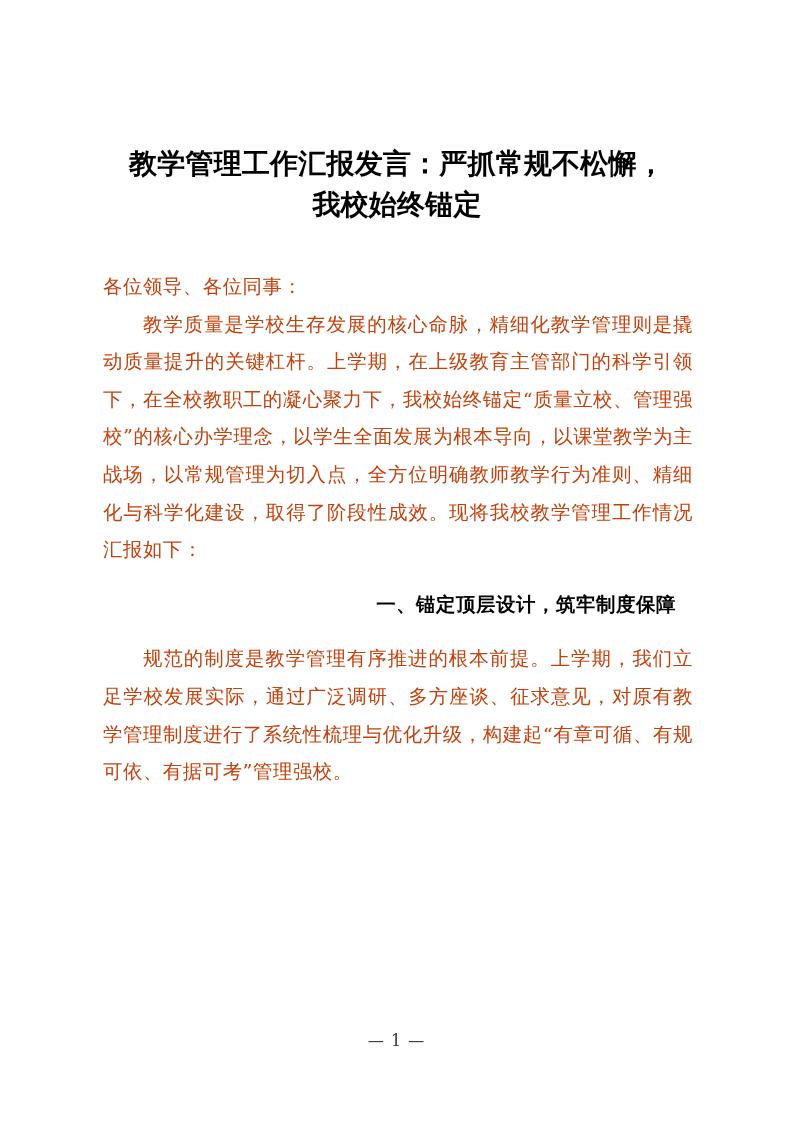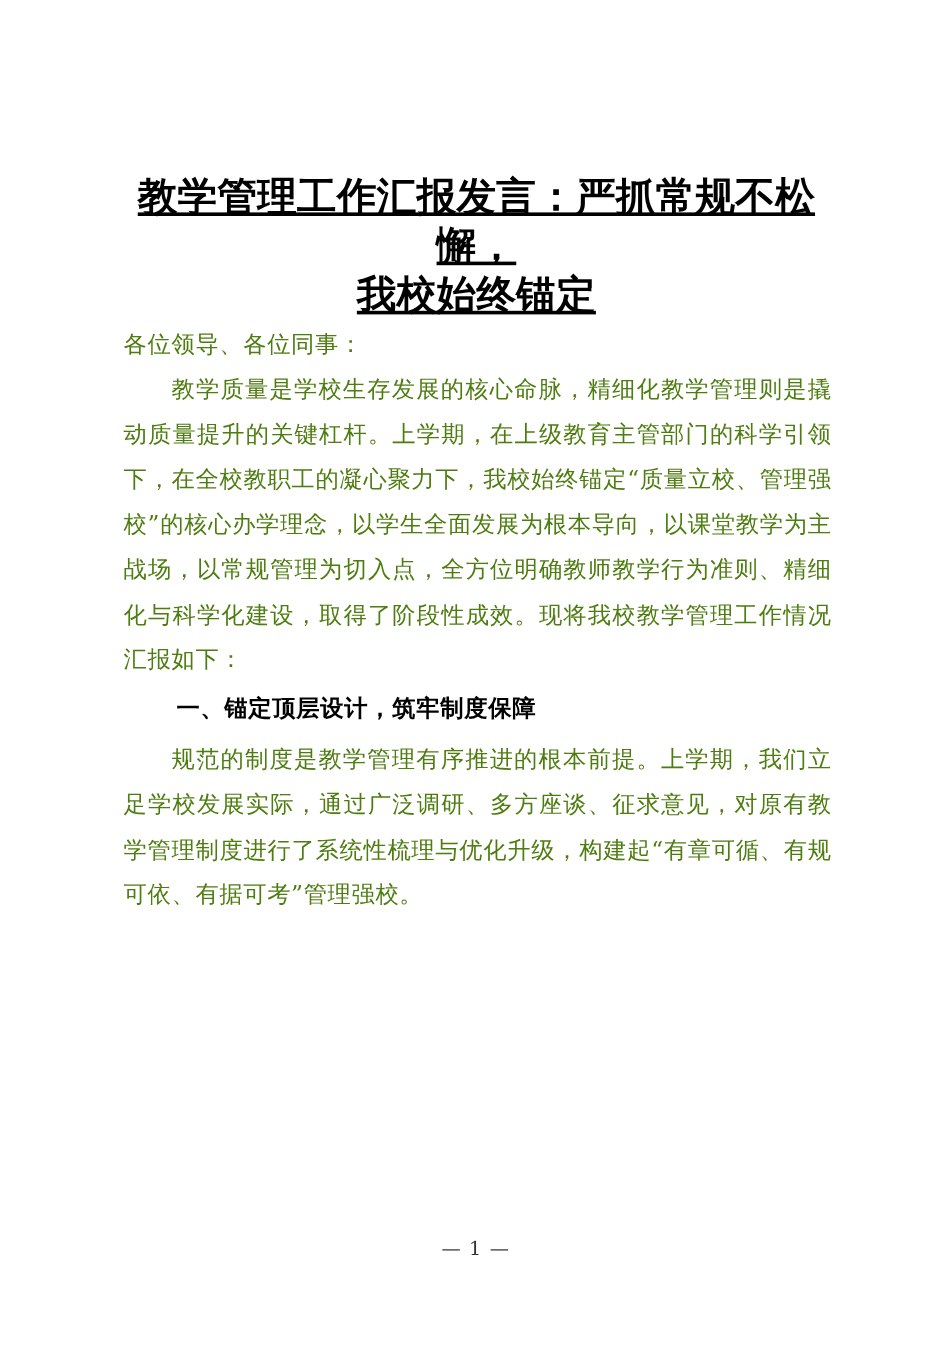--- a/index.html
+++ b/index.html
@@ -17,57 +17,57 @@
     font-family: "DejaVu Serif", "Liberation Serif", serif;
   }
   .doc-title {
     position: absolute;
     left: 103px;
     top: 143px;
     width: 588px;
     text-align: center;
     font-family: "Liberation Sans", "DejaVu Sans", sans-serif;
     font-weight: bold;
-    font-size: 33px;
+    font-size: 28px;
     line-height: 41px;
     letter-spacing: 0.2px;
     color: #000000;
-    text-decoration: underline;
   }
   .body-block {
     position: absolute;
     left: 103px;
     top: 268px;
     width: 590px;
   }
   .para {
     font-family: "DejaVu Serif", "Liberation Serif", serif;
     font-size: 19.4px;
     line-height: 37.6px;
-    color: #4d7c0f;
+    color: #c2410c;
     text-align: justify;
     text-justify: inter-character;
     margin: 0;
     letter-spacing: 0.55px;
   }
   .para.indent {
     text-indent: 40px;
   }
   .para.noindent {
     text-indent: 0;
   }
   .section-head {
     font-family: "Liberation Sans", "DejaVu Sans", sans-serif;
     font-weight: bold;
     font-size: 19.4px;
     line-height: 37.6px;
     color: #000000;
     text-indent: 40px;
     letter-spacing: 0.6px;
-    margin: 4px;
+    margin: 17px;
+    text-align: right;
   }
   .lead {
     font-family: "Liberation Sans", "DejaVu Sans", sans-serif;
     font-weight: bold;
     letter-spacing: 0.4px;
   }
   .footer {
     position: absolute;
     left: 0;
     top: 1031px;

